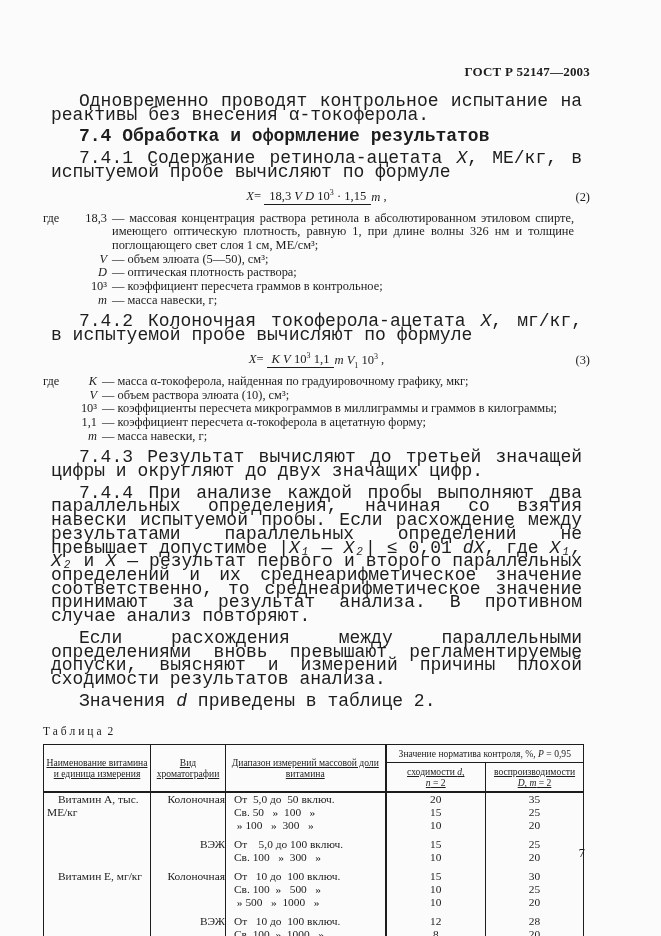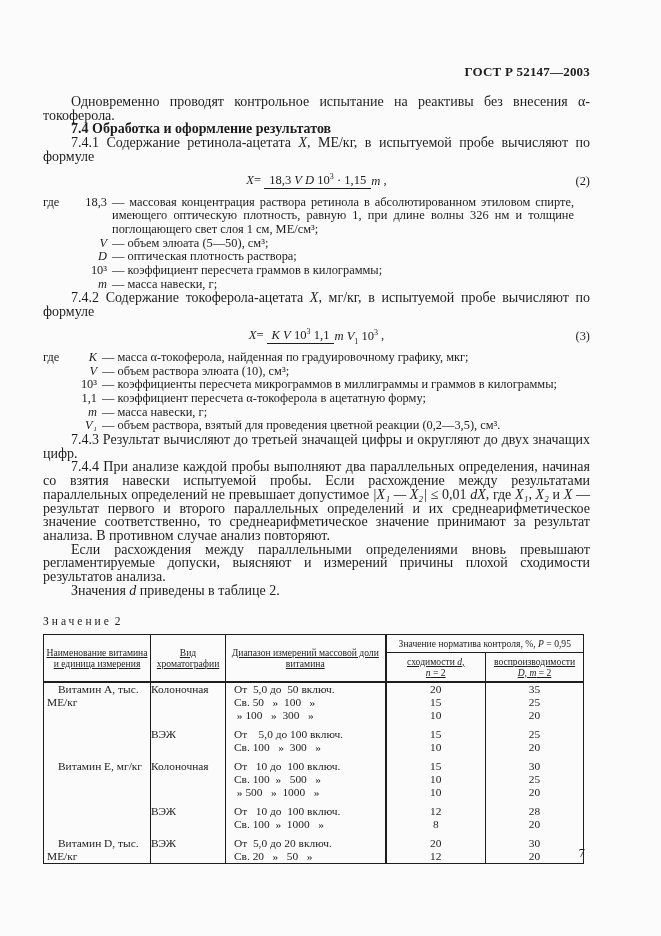--- a/index.html
+++ b/index.html
@@ -9,22 +9,22 @@
     color:#1d1d1d;
     font-family:"Liberation Serif", serif;
   }
   .page{position:relative;width:661px;height:936px;overflow:hidden;}
   .content{padding:64px 71px 0 43px;}
   .gost-header{
     text-align:right;font-weight:bold;font-size:13px;line-height:15px;
     margin:0 0 16px 0;letter-spacing:.2px;
   }
   p.body{
-    margin:0;font-size:14px;line-height:13.7px;
-    text-align:justify;text-indent:28px;
+    margin:8px;font-size:18px;line-height:13.7px;
+    text-align:justify;text-indent:28px;font-family:Liberation Mono, monospace;
   }
   .bold{font-weight:bold;}
   .it{font-style:italic;}
   sup{font-size:8px;line-height:0;}
   sub{font-size:8px;line-height:0;}
 
   
   .formula-line{
     position:relative;display:flex;justify-content:center;align-items:center;
     font-size:12.6px;margin:9px 0 7px 0;
@@ -58,21 +58,21 @@
   }
   table.t2 thead tr.hrow2 td, table.t2 thead td.rspan{border-bottom:2.6px solid #1d1d1d;text-decoration:underline;}
   table.t2 td.thickR{border-right:2px solid #1d1d1d !important;}
   table.t2 tbody td{
     border-left:1px solid #1d1d1d;border-right:1px solid #1d1d1d;
     padding:0;line-height:13px;vertical-align:top;
   }
   table.t2 tbody tr.gap td{height:6px;}
   td.c1{padding-left:3px !important;}
   td.c1.ind{padding-left:14px !important;}
-  td.c2{text-align:left;}
+  td.c2{text-align:right;}
   td.c3{padding-left:8px !important;}
   td.val{text-align:center;}
   .pagenum{position:absolute;top:846px;right:76px;font-size:12.4px;}
 </style>
 </head>
 <body>
 
 <div class="page">
   <div class="content">
 
@@ -107,30 +107,30 @@
         <span class="def-text">— объем элюата (5—50), см³;</span>
       </div>
       <div class="def-row">
         <span class="def-lead"></span>
         <span class="def-term it">D</span>
         <span class="def-text">— оптическая плотность раствора;</span>
       </div>
       <div class="def-row">
         <span class="def-lead"></span>
         <span class="def-term">10³</span>
-        <span class="def-text">— коэффициент пересчета граммов в килограммы;</span>
+        <span class="def-text">— коэффициент пересчета граммов в контрольное;</span>
       </div>
       <div class="def-row">
         <span class="def-lead"></span>
         <span class="def-term it">m</span>
         <span class="def-text">— масса навески, г;</span>
       </div>
     </div>
 
-    <p class="body"><span>7.4.2 Содержание токоферола-ацетата </span><span class="it">X</span><span>, мг/кг, в испытуемой пробе вычисляют по формуле</span></p>
+    <p class="body"><span>7.4.2 Колоночная токоферола-ацетата </span><span class="it">X</span><span>, мг/кг, в испытуемой пробе вычисляют по формуле</span></p>
 
     <div class="formula-line">
       <span class="it">X</span>
         <span> = </span>
       <span class="frac">
         <span class="num"><span class="it">K V</span><span> 10</span><sup>3</sup><span> 1,1</span></span>
         <span class="den"><span class="it">m V</span><sub>1</sub><span> 10</span><sup>3</sup></span>
       </span>
       <span>,</span>
       <span class="ftag">(3)</span>
@@ -155,36 +155,31 @@
       <div class="def-row">
         <span class="def-lead"></span>
         <span class="def-term">1,1</span>
         <span class="def-text">— коэффициент пересчета α-токоферола в ацетатную форму;</span>
       </div>
       <div class="def-row">
         <span class="def-lead"></span>
         <span class="def-term it">m</span>
         <span class="def-text">— масса навески, г;</span>
       </div>
-      <div class="def-row">
-        <span class="def-lead"></span>
-        <span class="def-term it">V₁</span>
-        <span class="def-text">— объем раствора, взятый для проведения цветной реакции (0,2—3,5), см³.</span>
-      </div>
     </div>
 
     <p class="body">7.4.3 Результат вычисляют до третьей значащей цифры и округляют до двух значащих цифр.</p>
 
     <p class="body"><span>7.4.4 При анализе каждой пробы выполняют два параллельных определения, начиная со взятия навески испытуемой пробы. Если расхождение между результатами параллельных определений не превышает допустимое </span><span class="it">|X₁ — X₂|</span><span> ≤ 0,01 </span><span class="it">dX</span><span>, где </span><span class="it">X₁, X₂</span><span> и </span><span class="it">X</span><span> — результат первого и второго параллельных определений и их среднеарифметическое значение соответственно, то среднеарифметическое значение принимают за результат анализа. В противном случае анализ повторяют.</span></p>
 
     <p class="body">Если расхождения между параллельными определениями вновь превышают регламентируемые допуски, выясняют и измерений причины плохой сходимости результатов анализа.</p>
 
     <p class="body"><span>Значения </span><span class="it">d</span><span> приведены в таблице 2.</span></p>
 
-    <div class="tbl-label"><span class="spread">Значение</span> <span>2</span></div>
+    <div class="tbl-label"><span class="spread">Таблица</span> <span>2</span></div>
 
     <table class="t2">
       <colgroup>
         <col style="width:107px">
           <col style="width:75px">
           <col style="width:160px">
           <col style="width:100px">
           <col style="width:98px">
       </colgroup>
       <thead>

